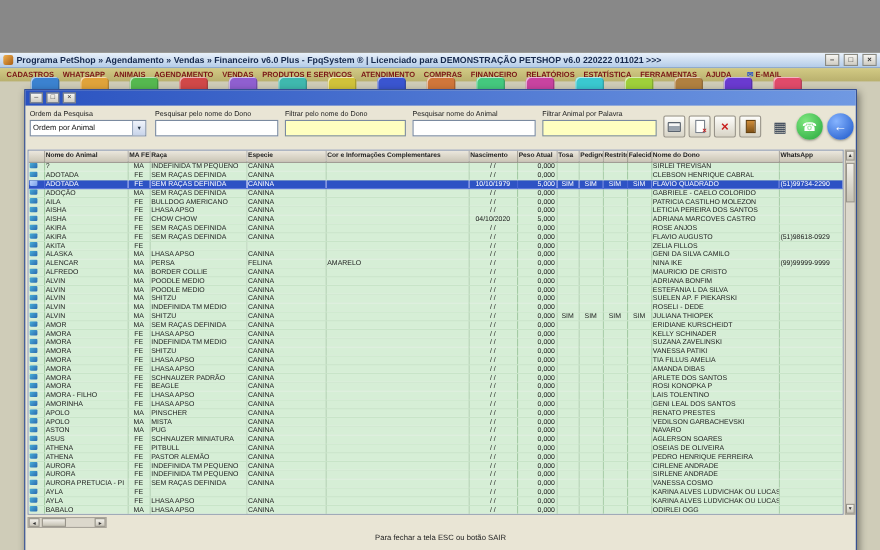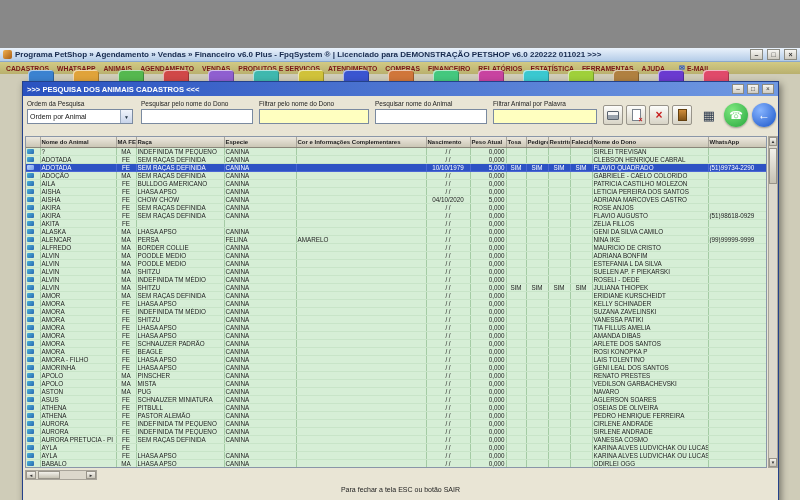--- a/index.html
+++ b/index.html
@@ -134,21 +134,20 @@
       <div class="tool-icon" style="background: rgb(200, 67, 160);"></div>
       <div class="tool-icon" style="background: rgb(58, 200, 208);"></div>
       <div class="tool-icon" style="background: rgb(159, 208, 58);"></div>
       <div class="tool-icon" style="background: rgb(176, 128, 64);"></div>
       <div class="tool-icon" style="background: rgb(106, 58, 208);"></div>
       <div class="tool-icon" style="background: rgb(224, 74, 106);"></div>
     </div>
 
   <div class="dialog">
     <div class="dialog-titlebar">
-      <span class="dialog-title">&gt;&gt;&gt;  PESQUISA DOS ANIMAIS CADASTROS  &lt;&lt;&lt;</span>
       <span class="dlg-btn">–</span>
       <span class="dlg-btn">□</span>
       <span class="dlg-btn">×</span>
     </div>
 
     <div class="dialog-body">
 
       <span class="ctl-label" style="left:4px">Ordem da Pesquisa</span>
       <span class="ctl-label" style="left:118px">Pesquisar pelo nome do Dono</span>
       <span class="ctl-label" style="left:236px">Filtrar pelo nome do Dono</span>

